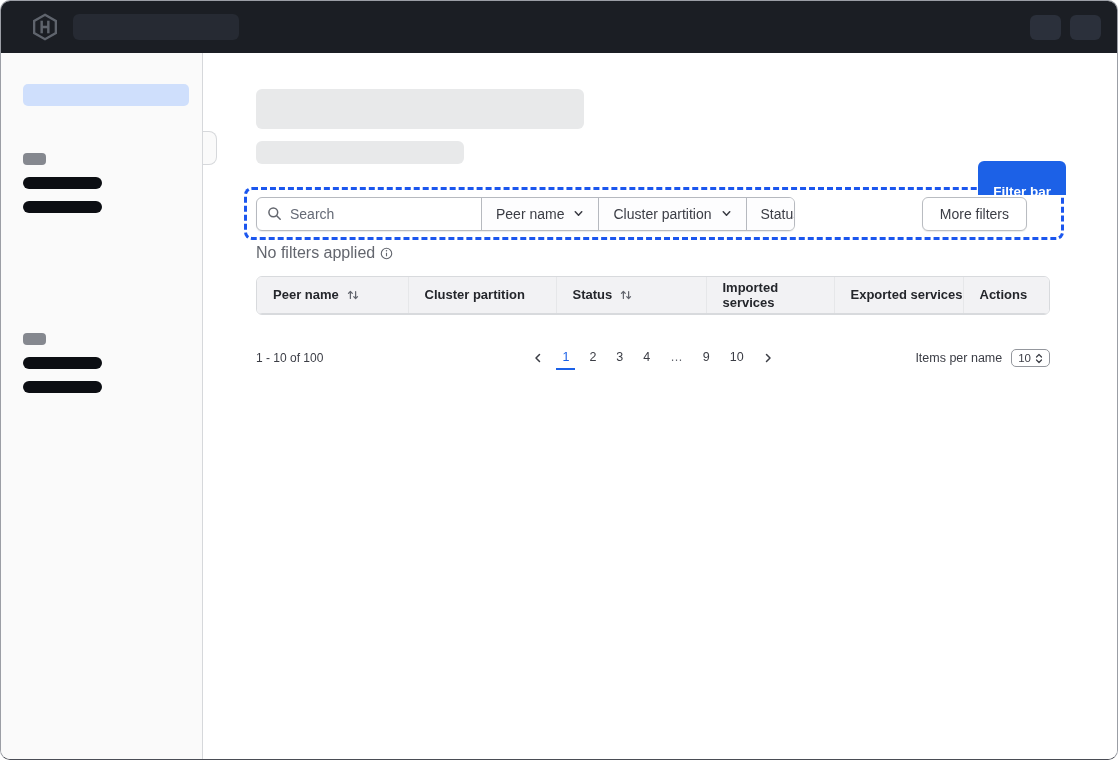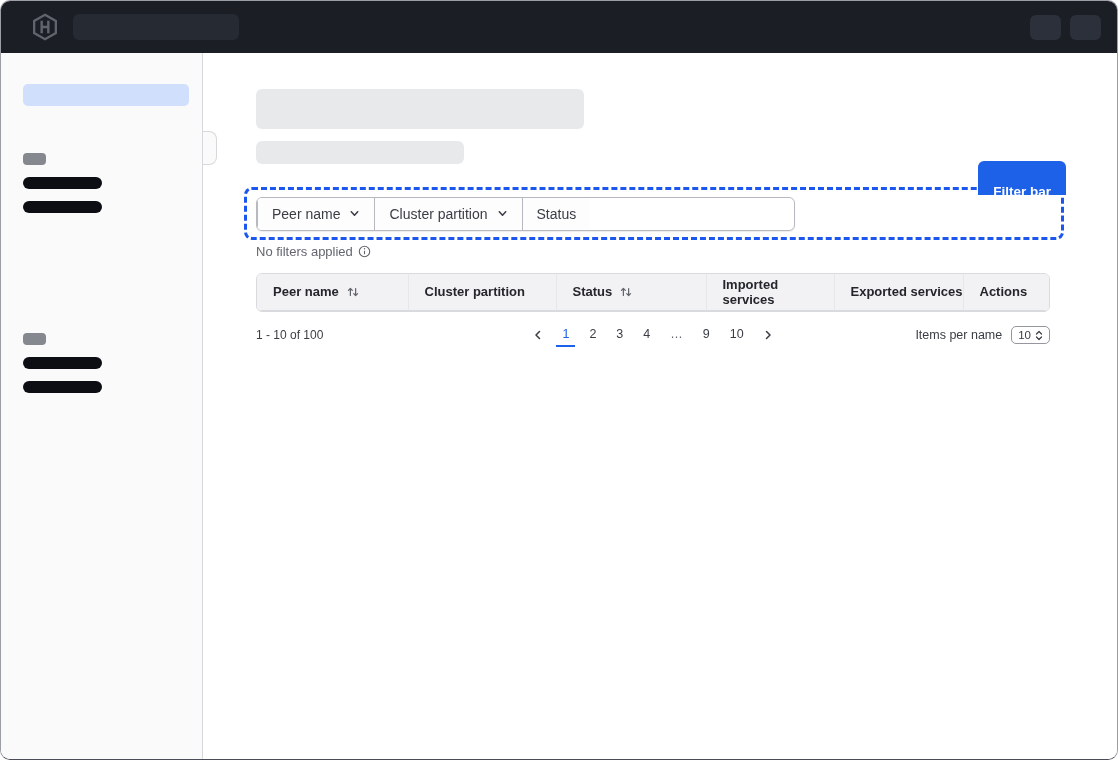--- a/index.html
+++ b/index.html
@@ -41,33 +41,33 @@
   .search-seg input{ border:none; outline:none; flex:1; font-size:14px; color:#3b3d45; background:transparent;
                      font-family:inherit; }
   .search-seg input::placeholder{ color:#656a76; }
   .dd-group{ display:flex; }
   .dd-seg{ display:flex; align-items:center; gap:9px; padding:0 14px; border:none; border-left:1px solid #b6b9bf;
            background:#fdfdfe; font-size:14px; color:#3b3d45; font-family:inherit; cursor:pointer; white-space:nowrap; }
   .btn-more{ margin-left:auto; height:34px; padding:0 17px; background:#fff; border:1px solid #b9bcc1;
              border-radius:6px; font-size:14px; color:#3b3d45; font-family:inherit; cursor:pointer;
              box-shadow:0 1px 1px rgba(0,0,0,.08); }
 
-  .no-filters{ margin-top:4px; display:flex; align-items:center; gap:5px; font-size:13px; color:#63666e; }
+  .no-filters{ margin-top:4px; display:flex; align-items:center; gap:5px; font-size:16px; color:#63666e; }
 
   
   .table-wrap{ margin-top:14px; width:794px; border:1px solid #d8dadd; border-radius:6px; overflow:hidden; }
   table{ width:100%; border-collapse:collapse; table-layout:fixed; }
   thead th{ background:#f2f2f4; height:36px; text-align:left; font-size:13px; font-weight:bold; color:#24262b;
             padding:0 0 0 16px; border-bottom:1px solid #d8dadd; }
   thead th svg{ vertical-align:-3px; margin-left:7px; }
   th.right{ text-align:left; padding-right:16px; }
   td + td, th + th{ border-left:1px solid #e6e7e9; }
 
   
-  .tfooter{ margin-top:12px; width:794px; display:flex; align-items:center; }
+  .tfooter{ margin-top:32px; width:794px; display:flex; align-items:center; }
   .range{ flex:1; font-size:12px; color:#3b3d45; }
   .pager{ display:flex; align-items:center; gap:8px; }
   .page{ border:none; background:none; font-family:inherit; font-size:12.5px; color:#3b3d45; padding:3px 6px 4px;
          cursor:pointer; border-bottom:2px solid transparent; }
   .page.active{ color:#1c61e7; border-bottom-color:#1c61e7; }
   .page.ellipsis{ cursor:default; color:#63666e; }
   .pg-arrow{ border:none; background:none; cursor:pointer; padding:2px 4px; display:flex; align-items:center; }
   .per-page{ flex:1; display:flex; align-items:center; justify-content:flex-end; gap:9px; font-size:12.5px; color:#3b3d45; }
   .pp-select{ display:flex; align-items:center; gap:4px; border:1px solid #94979d; border-radius:5px;
               background:#fff; padding:2px 6px; font-size:11.5px; color:#3b3d45; font-family:inherit; cursor:pointer; }
@@ -106,38 +106,46 @@
     <div class="side-notch"></div>
 
     <div class="main">
       <div class="sk-title"></div>
       <div class="sk-sub"></div>
 
       <div class="fb-wrap">
         <div class="fb-label">Filter bar</div>
         <div class="fb-box">
           <div class="search-group">
+            <div class="search-seg">
+              <svg width="15" height="15" viewBox="0 0 15 15" fill="none" stroke="#63666e" stroke-width="1.5" stroke-linecap="round">
+                <circle cx="6.3" cy="6.3" r="4.4"></circle>
+                  <line x1="9.7" y1="9.7" x2="13.2" y2="13.2"></line>
+              </svg>
+              <input type="text" placeholder="Search" style="">
+            </div>
             <div class="dd-group">
                 <button class="dd-seg">
                   <span>Peer name</span>
                   <svg width="11" height="11" viewBox="0 0 12 12" fill="none" stroke="#3b3d45" stroke-width="1.6" stroke-linecap="round" stroke-linejoin="round">
                     <polyline points="2.5,4 6,8 9.5,4"></polyline>
                   </svg>
                 </button>
                 <button class="dd-seg">
                   <span>Cluster partition</span>
                   <svg width="11" height="11" viewBox="0 0 12 12" fill="none" stroke="#3b3d45" stroke-width="1.6" stroke-linecap="round" stroke-linejoin="round">
                     <polyline points="2.5,4 6,8 9.5,4"></polyline>
                   </svg>
                 </button>
                 <button class="dd-seg">
                   <span>Status</span>
                 </button>
               </div>
           </div>
+          <button class="btn-more">More filters</button>
         </div>
       </div>
 
       <div class="no-filters">
         <span>No filters applied</span>
         <svg width="13" height="13" viewBox="0 0 14 14" fill="none" stroke="#63666e" stroke-width="1.2">
           <circle cx="7" cy="7" r="5.6"></circle>
             <line x1="7" y1="6.2" x2="7" y2="10"></line>
             <circle cx="7" cy="4" r="0.8" fill="#63666e" stroke="none"></circle>
         </svg>

